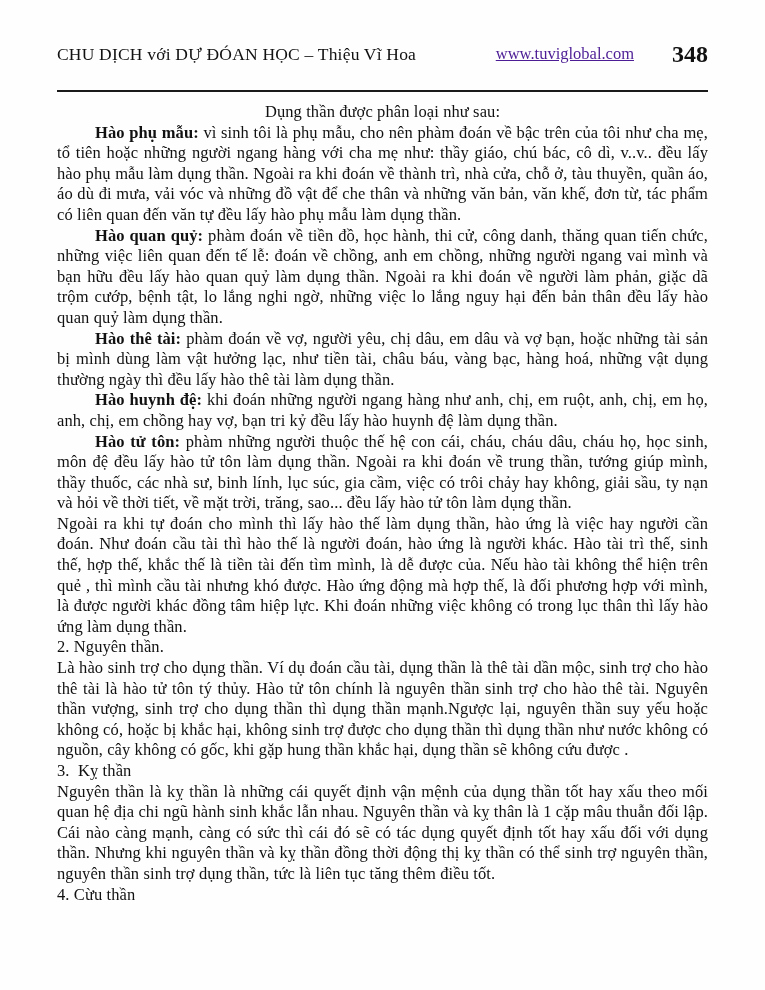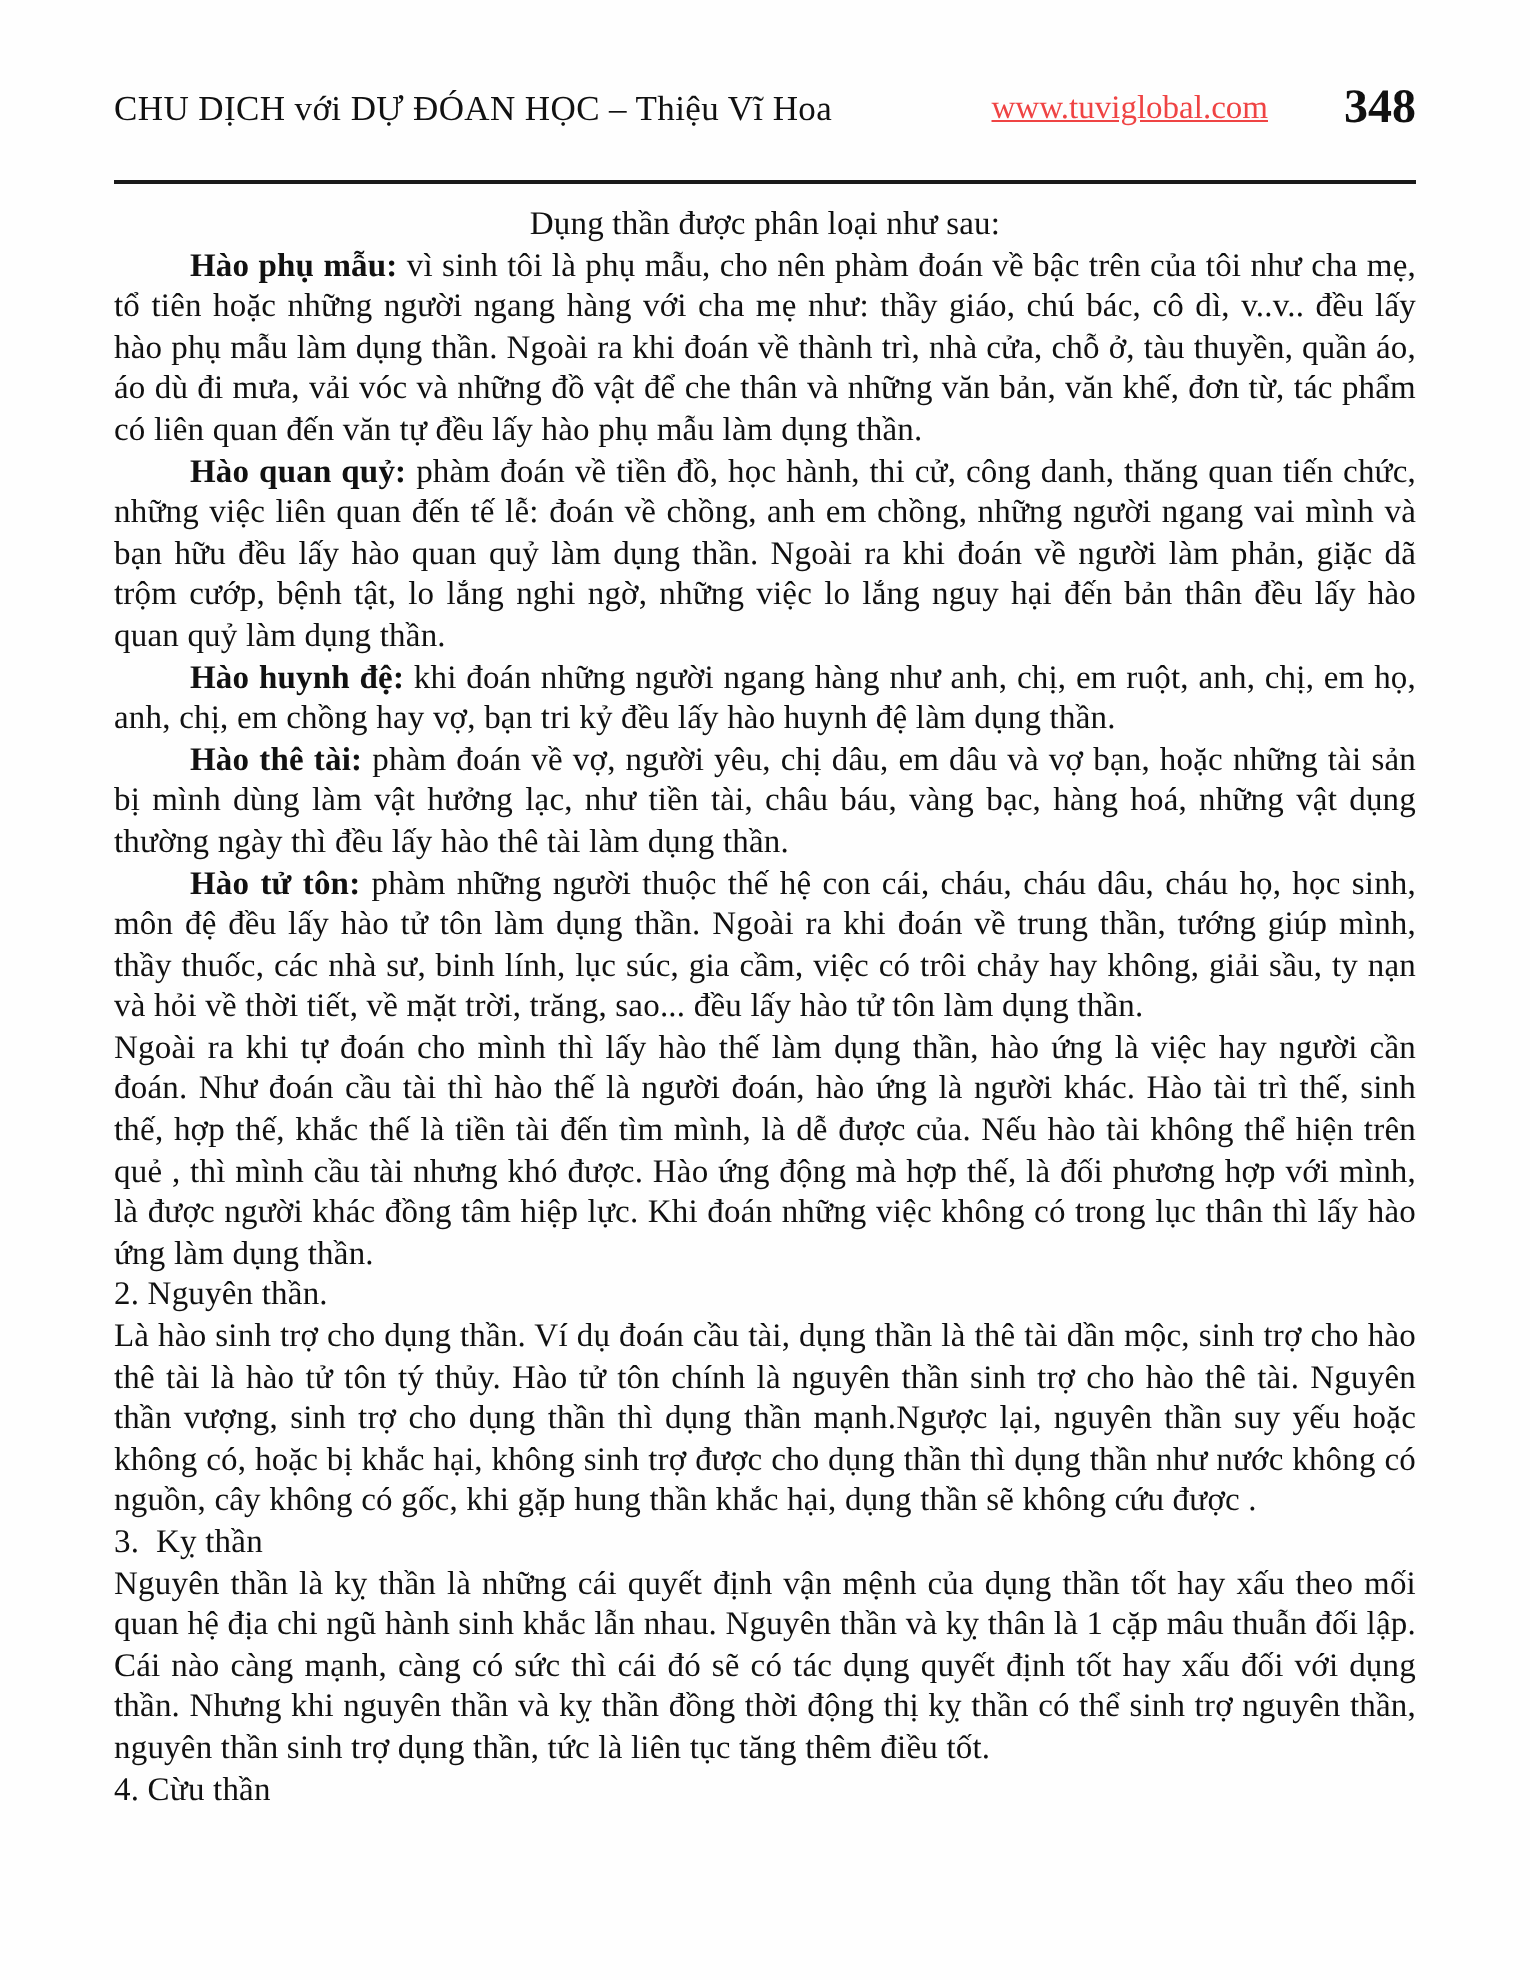--- a/index.html
+++ b/index.html
@@ -21,21 +21,21 @@
     justify-content: space-between;
     margin-bottom: 24px;
   }
   .hdr .title {
     font-size: 17.5px;
     white-space: nowrap;
     letter-spacing: 0.2px;
   }
   .hdr .site {
     font-size: 16.5px;
-    color: #ef4444;
+    color: #4c1d95;
     text-decoration: underline;
     margin-left: auto;
     margin-right: 38px;
     cursor: pointer;
   }
   .hdr .pageno {
     font-size: 24px;
     font-weight: bold;
     line-height: 1;
   }
@@ -77,23 +77,23 @@
 
   <div class="bodytext">
 
 
     <p class="center">Dụng thần được phân loại như sau:</p>
 
     <p><span class="lead">Hào phụ mẫu:</span><span> vì sinh tôi là phụ mẫu, cho nên phàm đoán về bậc trên của tôi như cha mẹ, tổ tiên hoặc những người ngang hàng với cha mẹ như: thầy giáo, chú bác, cô dì, v..v.. đều lấy hào phụ mẫu làm dụng thần. Ngoài ra khi đoán về thành trì, nhà cửa, chỗ ở, tàu thuyền, quần áo, áo dù đi mưa, vải vóc và những đồ vật để che thân và những văn bản, văn khế, đơn từ, tác phẩm có liên quan đến văn tự đều lấy hào phụ mẫu làm dụng thần.</span></p>
 
     <p><span class="lead">Hào quan quỷ:</span><span> phàm đoán về tiền đồ, học hành, thi cử, công danh, thăng quan tiến chức, những việc liên quan đến tế lễ: đoán về chồng, anh em chồng, những người ngang vai mình và bạn hữu đều lấy hào quan quỷ làm dụng thần. Ngoài ra khi đoán về người làm phản, giặc dã trộm cướp, bệnh tật, lo lắng nghi ngờ, những việc lo lắng nguy hại đến bản thân đều lấy hào quan quỷ làm dụng thần.</span></p>
 
+    <p><span class="lead">Hào thê tài:</span><span> phàm đoán về vợ, người yêu, chị dâu, em dâu và vợ bạn, hoặc những tài sản bị mình dùng làm vật hưởng lạc, như tiền tài, châu báu, vàng bạc, hàng hoá, những vật dụng thường ngày thì đều lấy hào thê tài làm dụng thần.</span></p>
+
     <p><span class="lead">Hào huynh đệ:</span><span> khi đoán những người ngang hàng như anh, chị, em ruột, anh, chị, em họ, anh, chị, em chồng hay vợ, bạn tri kỷ đều lấy hào huynh đệ làm dụng thần.</span></p>
-
-    <p><span class="lead">Hào thê tài:</span><span> phàm đoán về vợ, người yêu, chị dâu, em dâu và vợ bạn, hoặc những tài sản bị mình dùng làm vật hưởng lạc, như tiền tài, châu báu, vàng bạc, hàng hoá, những vật dụng thường ngày thì đều lấy hào thê tài làm dụng thần.</span></p>
 
     <p><span class="lead">Hào tử tôn:</span><span> phàm những người thuộc thế hệ con cái, cháu, cháu dâu, cháu họ, học sinh, môn đệ đều lấy hào tử tôn làm dụng thần. Ngoài ra khi đoán về trung thần, tướng giúp mình, thầy thuốc, các nhà sư, binh lính, lục súc, gia cầm, việc có trôi chảy hay không, giải sầu, ty nạn và hỏi về thời tiết, về mặt trời, trăng, sao... đều lấy hào tử tôn làm dụng thần.</span></p>
 
     <p>Ngoài ra khi tự đoán cho mình thì lấy hào thế làm dụng thần, hào ứng là việc hay người cần đoán. Như đoán cầu tài thì hào thế là người đoán, hào ứng là người khác. Hào tài trì thế, sinh thế, hợp thế, khắc thế là tiền tài đến tìm mình, là dễ được của. Nếu hào tài không thể hiện trên quẻ , thì mình cầu tài nhưng khó được. Hào ứng động mà hợp thế, là đối phương hợp với mình, là được người khác đồng tâm hiệp lực. Khi đoán những việc không có trong lục thân thì lấy hào ứng làm dụng thần.</p>
 
     <p class="heading">2. Nguyên thần.</p>
 
     <p>Là hào sinh trợ cho dụng thần. Ví dụ đoán cầu tài, dụng thần là thê tài dần mộc, sinh trợ cho hào thê tài là hào tử tôn tý thủy. Hào tử tôn chính là nguyên thần sinh trợ cho hào thê tài. Nguyên thần vượng, sinh trợ cho dụng thần thì dụng thần mạnh.Ngược lại, nguyên thần suy yếu hoặc không có, hoặc bị khắc hại, không sinh trợ được cho dụng thần thì dụng thần như nước không có nguồn, cây không có gốc, khi gặp hung thần khắc hại, dụng thần sẽ không cứu được .</p>
 
     <p class="heading">3.  Kỵ thần</p>

